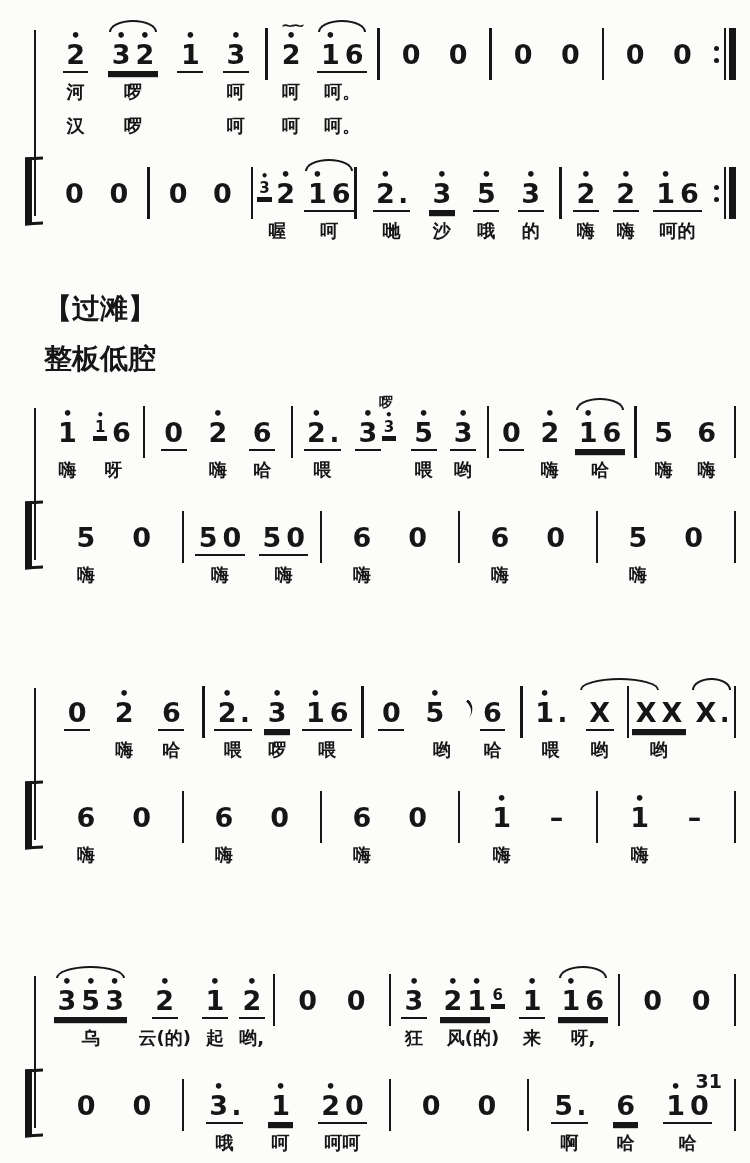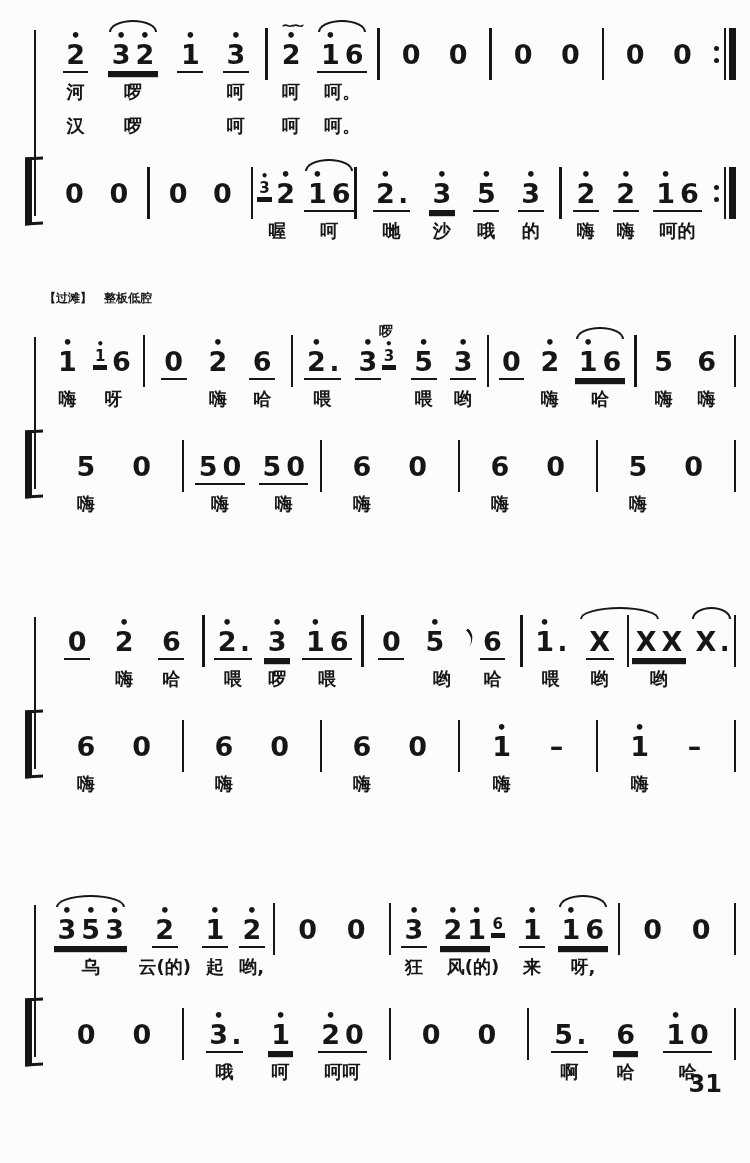--- a/index.html
+++ b/index.html
@@ -52,22 +52,22 @@
   .ggrp{display:flex;align-items:flex-end;padding:0 1px 1px 1px;border-bottom:2px solid #161616;box-shadow:0 3px 0 0 #161616;}
   .grace .tok{padding:0 1px;}
   .grace .tokdot{height:7px;font-size:12px;line-height:5px;}
   .grace .digit{font-size:15px;line-height:15px;font-weight:700;}
   .slide{flex:none;width:13px;height:11px;margin-left:1px;
     border-top:3px solid #161616;border-top-right-radius:100% 100%;
     transform:rotate(40deg) translate(0px,-20px);}
   .lyr{height:30px;line-height:30px;font-size:18px;font-weight:600;margin-top:4px;white-space:nowrap;}
 
   
-  .heading{margin:2px 0 18px 44px;font-size:12px;font-weight:700;display:flex;gap:12px;}
-  .pageno{position:absolute;right:28px;top:1070px;font-size:24px;font-weight:700;}
+  .heading{margin:2px 0 18px 44px;font-size:28px;font-weight:700;display:flex;gap:12px;flex-direction:column;}
+  .pageno{position:absolute;right:28px;top:1070px;font-size:19px;font-weight:700;}
 </style>
 </head>
 <body>
 
 <div class="sheet">
   <div id="sys-0">
       <div class="system" style="margin-bottom: 44px;">
         <span class="rail"></span>
         <div class="voice">
           <div class="line">

